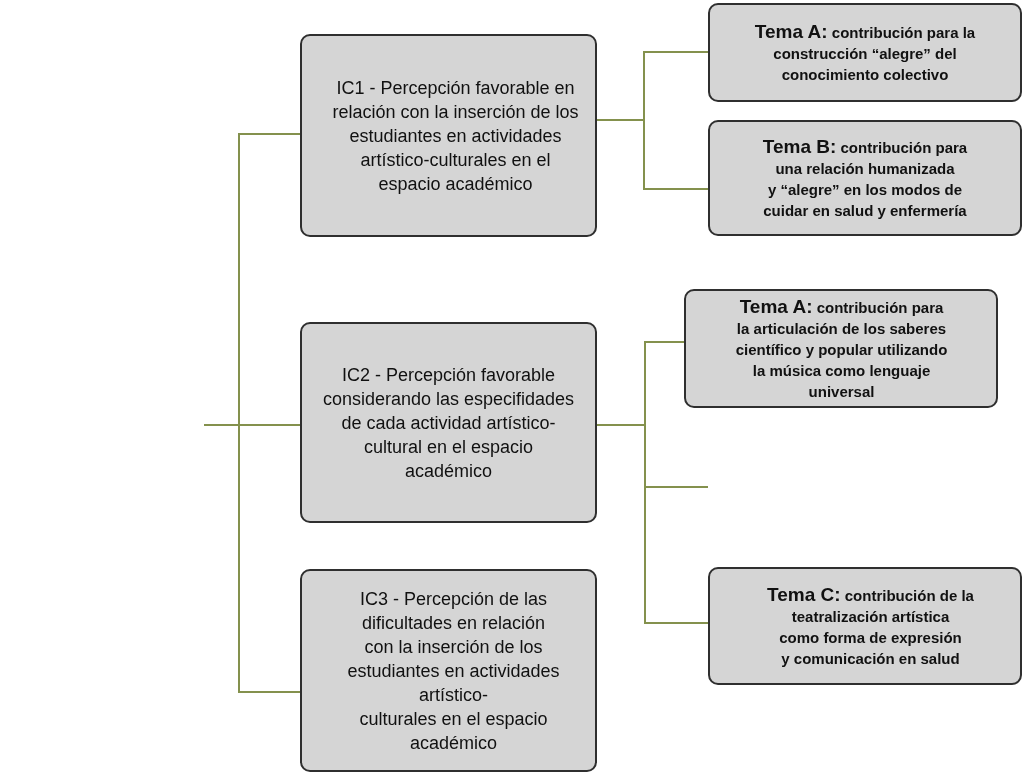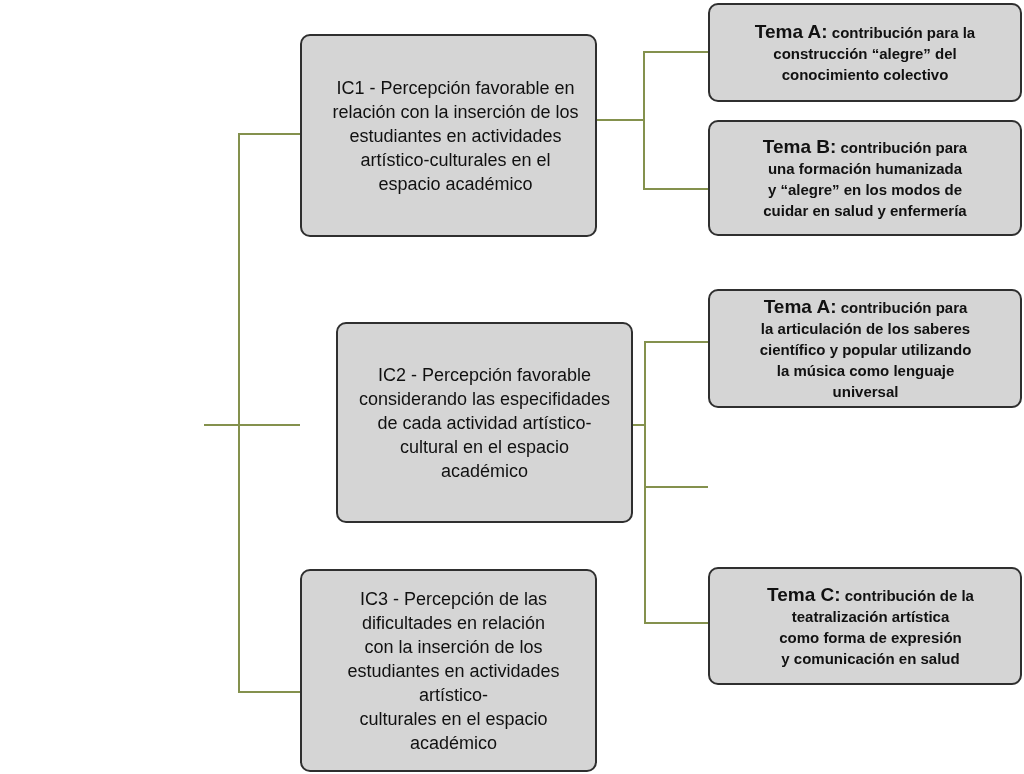--- a/index.html
+++ b/index.html
@@ -56,25 +56,25 @@
   .conn {
     position: absolute;
     background: var(--connector, #84914d);
   }
   .conn.h { height: 2px; }
   .conn.v { width: 2px; }
 
   
   #node-root { left: 2px;   top: 360px; width: 202px; height: 126px; }
   #node-ic1  { left: 300px; top: 34px;  width: 297px; height: 203px; padding-left: 24px; }
-  #node-ic2  { left: 300px; top: 322px; width: 297px; height: 201px; margin-left: 36px; }
+  #node-ic2  { left: 300px; top: 322px; width: 297px; height: 201px; }
   #node-ic3  { left: 300px; top: 569px; width: 297px; height: 203px; padding-left: 20px; }
   #node-t1a  { left: 708px; top: 3px;   width: 314px; height: 99px;  }
   #node-t1b  { left: 708px; top: 120px; width: 314px; height: 116px; }
-  #node-t2a  { left: 708px; top: 289px; width: 314px; height: 119px; padding-left: 11px; }
+  #node-t2a  { left: 684px; top: 289px; width: 314px; height: 119px; padding-left: 11px; }
   #node-t2b  { left: 708px; top: 428px; width: 314px; height: 118px; }
   #node-t2c  { left: 708px; top: 567px; width: 314px; height: 118px; padding-left: 21px; }
 
   
   #conn-root-ic2   { left: 204px; top: 424px; width: 96px; }
   #conn-trunk      { left: 238px; top: 133px; height: 560px; }
   #conn-trunk-ic1  { left: 238px; top: 133px; width: 62px; }
   #conn-trunk-ic3  { left: 238px; top: 691px; width: 62px; }
 
   #conn-ic1-stub   { left: 596px; top: 119px; width: 48px; }
@@ -137,21 +137,21 @@
   </div>
 
   <div class="node" id="node-t1a">
     <div class="tema-text"><span class="tema-prefix">Tema A:</span><span> contribución para la
 construcción “alegre” del
 conocimiento colectivo</span></div>
   </div>
 
   <div class="node" id="node-t1b">
     <div class="tema-text"><span class="tema-prefix">Tema B:</span><span> contribución para
-una formación humanizada
+una relación humanizada
 y “alegre” en los modos de
 cuidar en salud y enfermería</span></div>
   </div>
 
   <div class="node" id="node-t2a">
     <div class="tema-text"><span class="tema-prefix">Tema A:</span><span> contribución para
 la articulación de los saberes
 científico y popular utilizando
 la música como lenguaje
 universal</span></div>

